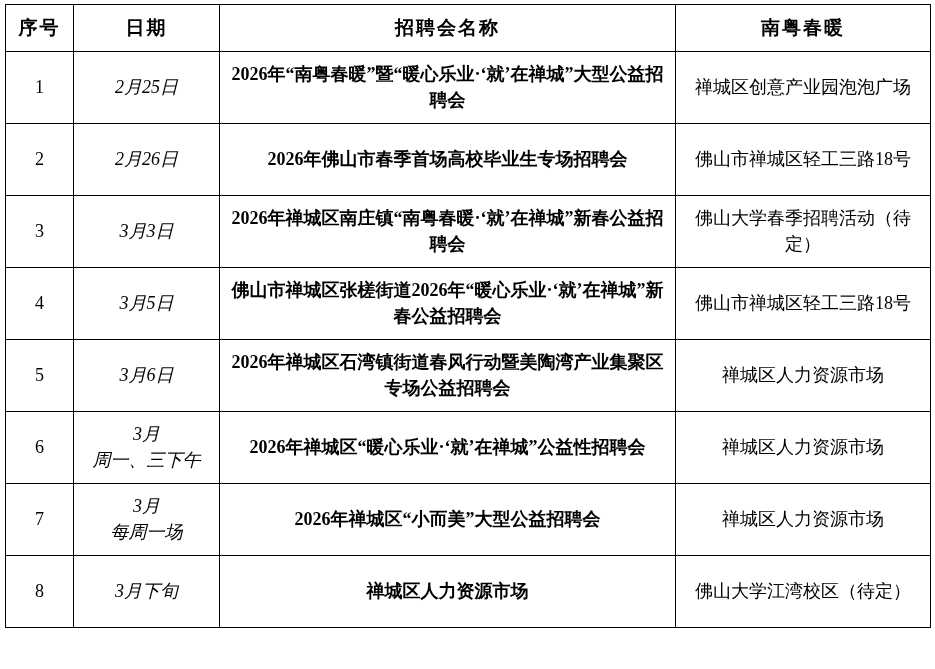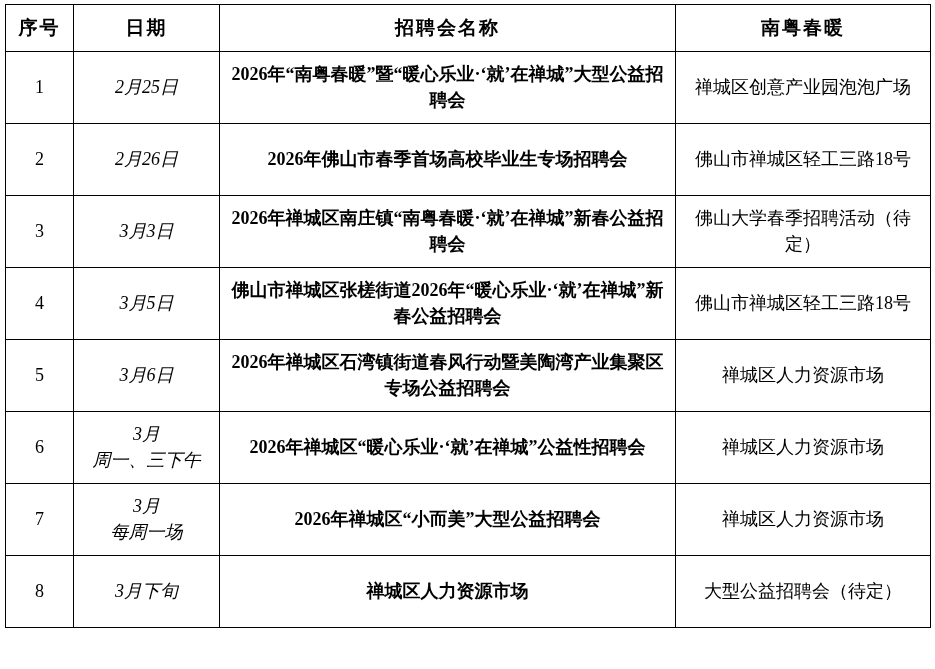--- a/index.html
+++ b/index.html
@@ -119,17 +119,17 @@
         <td class="cell-index">7</td>
         <td class="cell-date multiline">3月
 每周一场</td>
         <td class="cell-name">2026年禅城区“小而美”大型公益招聘会</td>
         <td class="cell-place">禅城区人力资源市场</td>
       </tr>
       <tr class="row">
         <td class="cell-index">8</td>
         <td class="cell-date multiline">3月下旬</td>
         <td class="cell-name">禅城区人力资源市场</td>
-        <td class="cell-place">大型公益招聘会（待定）</td>
+        <td class="cell-place">佛山大学江湾校区（待定）</td>
       </tr>
     </tbody>
   </table>
 </div>
 
 </body></html>

